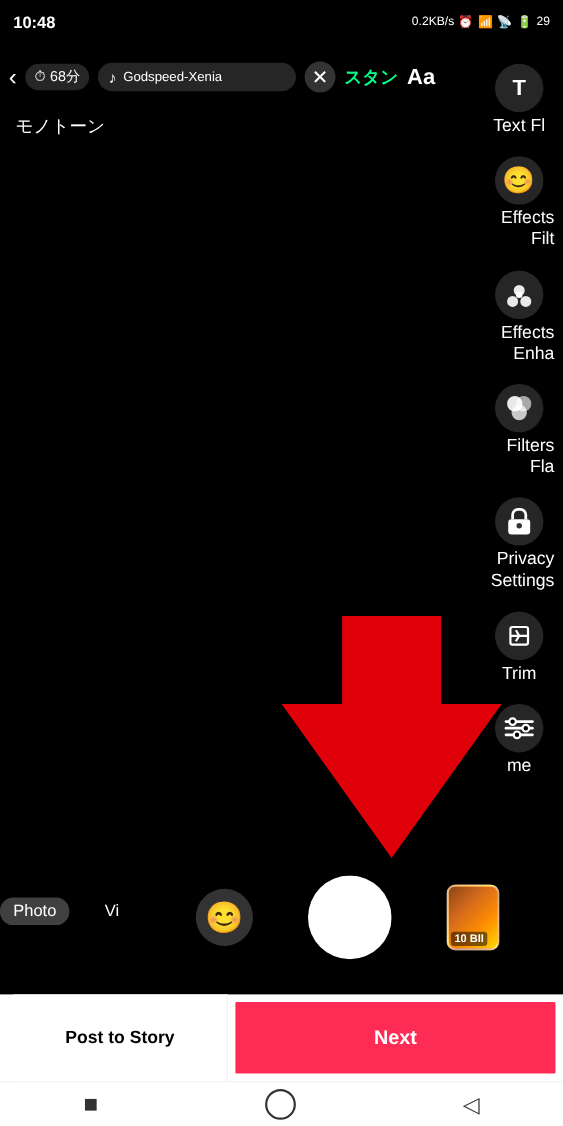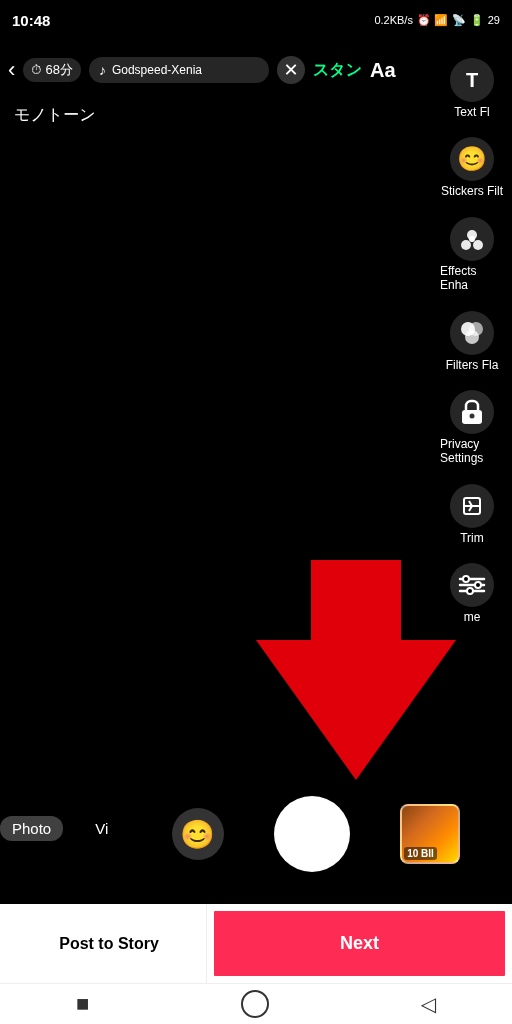--- a/index.html
+++ b/index.html
@@ -158,22 +158,22 @@
       background: rgba(255,255,255,0.15);
       display: flex;
       align-items: center;
       justify-content: center;
       font-size: 22px;
       color: #fff;
       margin-bottom: 3px;
     }
     .tool-label {
       color: #fff;
-      font-size: 12px;
-      text-align: left;
+      font-size: 16px;
+      text-align: right;
       line-height: 1.2;
       text-shadow: 0 1px 3px rgba(0,0,0,0.8);
     }
 
     
     .red-arrow {
       position: absolute;
       top: 560px;
       left: 50%;
       transform: translateX(-20%);
@@ -236,21 +236,21 @@
     }
     .shutter-btn {
       width: 76px;
       height: 76px;
       border-radius: 50%;
       background: #fff;
       border: 4px solid rgba(255,255,255,0.4);
       cursor: pointer;
     }
     .gallery-thumb {
-      width: 60px;
+      width: 48px;
       height: 60px;
       border-radius: 8px;
       background: linear-gradient(135deg, #8B4513, #D2691E, #FF8C00, #FFD700);
       border: 2px solid rgba(255,255,255,0.5);
       position: relative;
       overflow: hidden;
       cursor: pointer;
     }
     .gallery-count {
       position: absolute;
@@ -361,21 +361,21 @@
 
 <div class="right-sidebar">
 
   <div class="tool-item">
     <div class="tool-icon" style="font-weight:bold;font-size:20px;">T</div>
     <span class="tool-label">Text Fl</span>
   </div>
 
   <div class="tool-item">
     <div class="tool-icon" style="font-size:24px;">😊</div>
-    <span class="tool-label">Stickers Filt</span>
+    <span class="tool-label">Effects Filt</span>
   </div>
 
   <div class="tool-item">
     <div class="tool-icon" style="font-size:22px;">
       <svg width="28" height="28" viewBox="0 0 28 28" fill="none">
         <circle cx="14" cy="10" r="5" fill="white" opacity="0.9"></circle>
         <circle cx="8" cy="20" r="5" fill="white" opacity="0.9"></circle>
         <circle cx="20" cy="20" r="5" fill="white" opacity="0.9"></circle>
         <circle cx="14" cy="14" r="3" fill="white"></circle>
       </svg>

